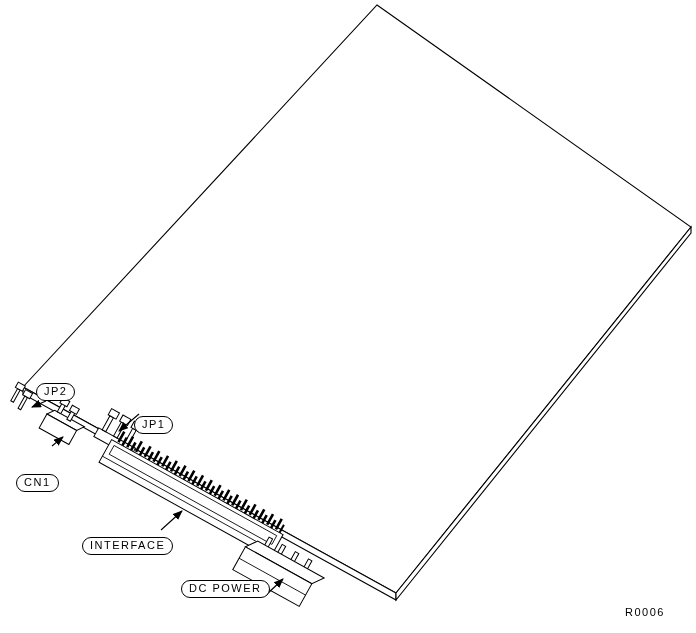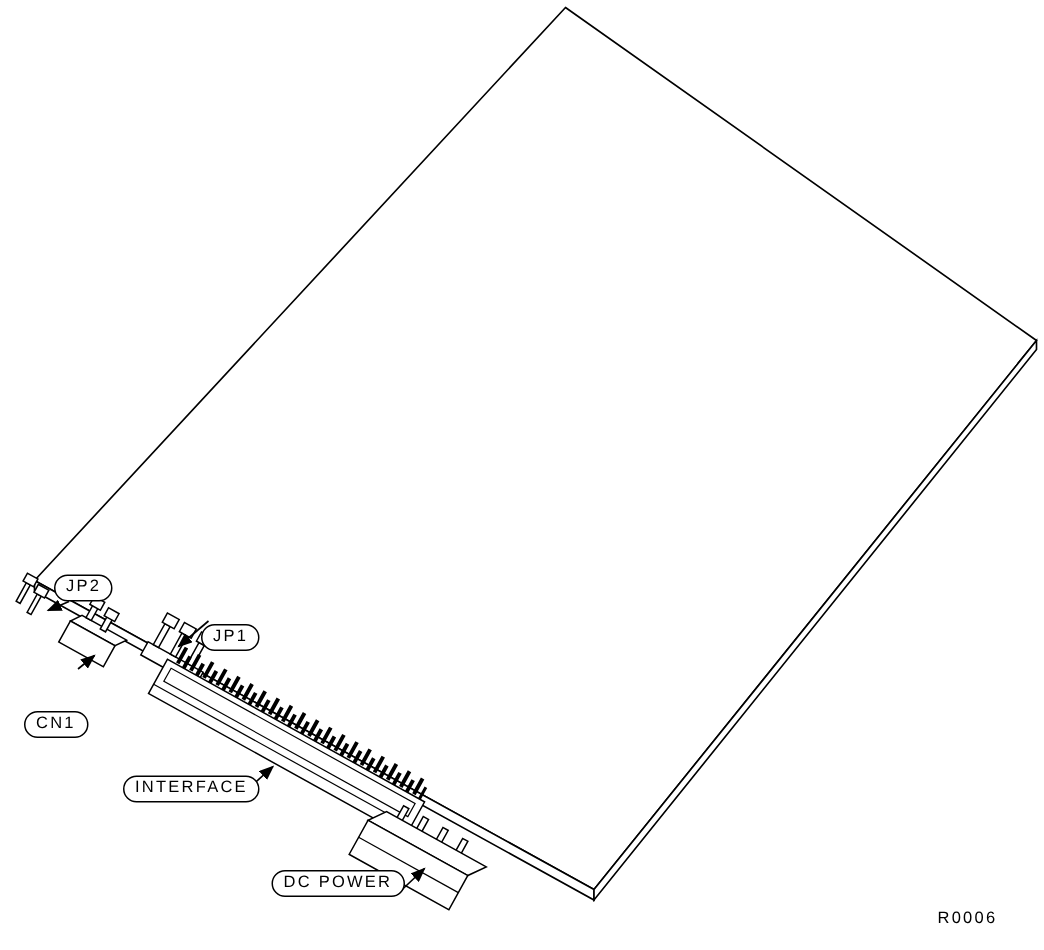--- a/index.html
+++ b/index.html
@@ -106,18 +106,18 @@
       <line x1="266" y1="595" x2="283" y2="579" marker-end="url(#arrow)"></line>
     </g>
   </svg>
 
   <div class="callout" style="left:36px;  top:383px;">JP2</div>
 
   <div class="callout" style="left:16px;  top:446px;margin-top:28px;">CN1</div>
 
   <div class="callout" style="left:134px; top:416px;">JP1</div>
 
-  <div class="callout" style="left:82px;  top:517px;">INTERFACE</div>
+  <div class="callout" style="left:82px;  top:537px;">INTERFACE</div>
 
   <div class="callout" style="left:181px; top:580px;">DC POWER</div>
 
   <div class="ref-code" style="left:625px; top:606px;">R0006</div>
 </div>
 
 </body></html>

